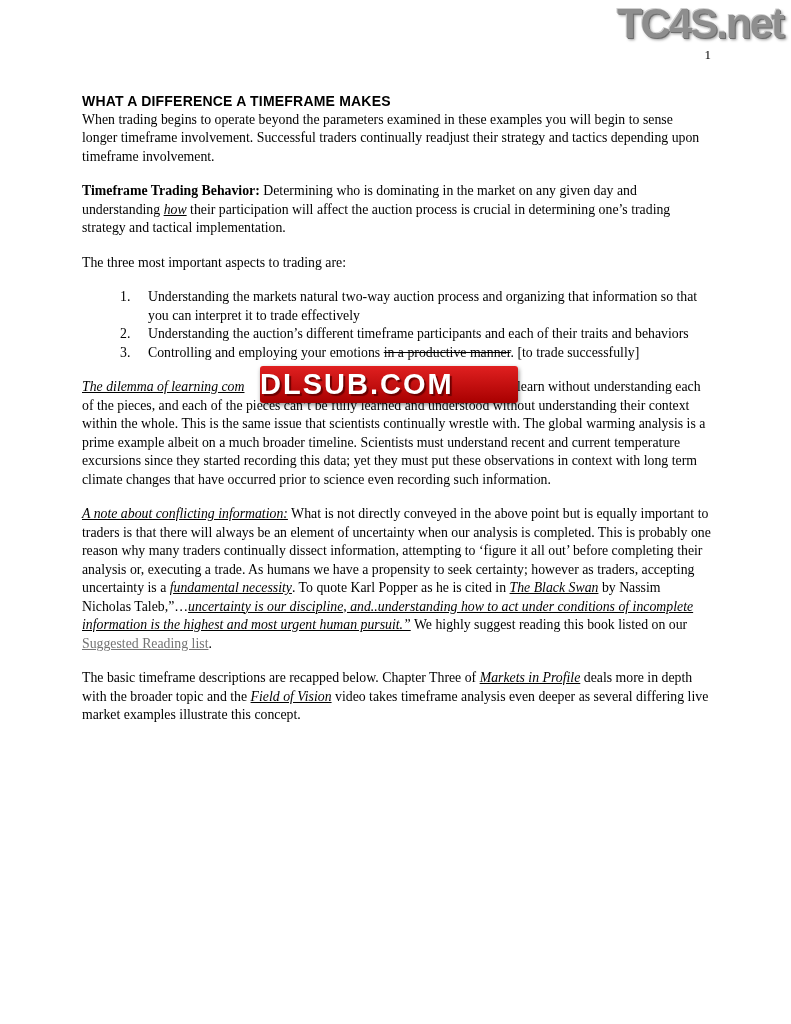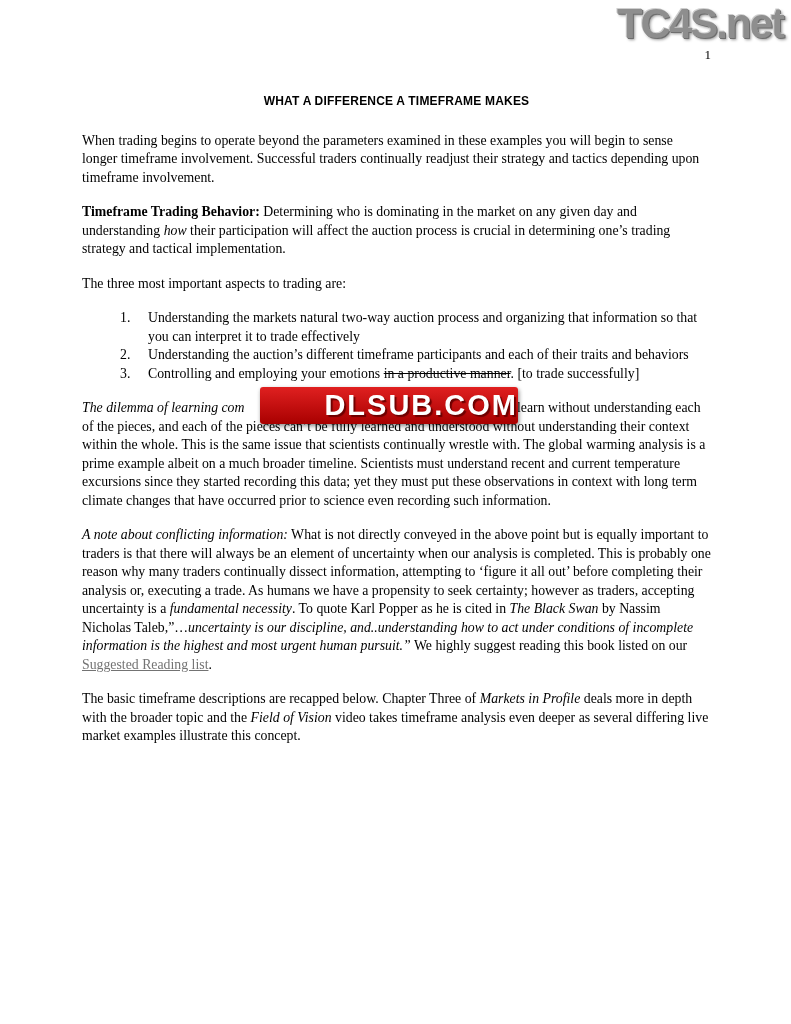--- a/index.html
+++ b/index.html
@@ -26,47 +26,47 @@
   }
   
   .content{
     position:absolute;left:82px;top:0;width:629px;
     padding-top:92px;
     font-size:13.8px;line-height:18.5px;
   }
   .title{
     margin:0;
     font-family:"Liberation Sans", sans-serif;
-    font-size:12px;font-weight:bold;
-    text-align:center;letter-spacing:.2px;
+    font-size:14px;font-weight:bold;
+    text-align:left;letter-spacing:.2px;
   }
   .subtitle{
     margin:19px 0 0 0;
     font-family:"Liberation Sans", sans-serif;
     font-size:14.5px;font-weight:bold;
     text-align:center;
   }
   p.para{margin:0 0 16px 0;}
-  p.first{margin-top:21px;}
+  p.first{}
   .b{font-weight:bold;}
-  .i{font-style:italic;}
+  .i{font-style:italic;text-decoration:underline;}
   .strike{text-decoration:line-through;}
   a.reading-link{color:#737373;text-decoration:underline;cursor:pointer;}
   
   .list{margin:0 0 16px 38px;}
   .li{display:flex;}
   .li .num{flex:0 0 28px;}
   .li .li-text{flex:1;}
   
   .p-dilemma{position:relative;}
   .gap{display:inline-block;width:248px;height:1px;}
   .wm-center{
     position:absolute;left:178px;top:-12px;
     width:258px;height:37px;line-height:37px;
-    text-align:right;
+    text-align:left;
     font-family:"Liberation Sans", sans-serif;
     font-weight:bold;font-size:29px;letter-spacing:2px;
     color:#ffffff;
     background:linear-gradient(180deg,#e02020,#a80000);
     border-radius:3px;
     text-shadow:2px 2px 1px #6d0000;
     box-shadow:1px 2px 4px rgba(0,0,0,.45);
     z-index:5;
   }
   

